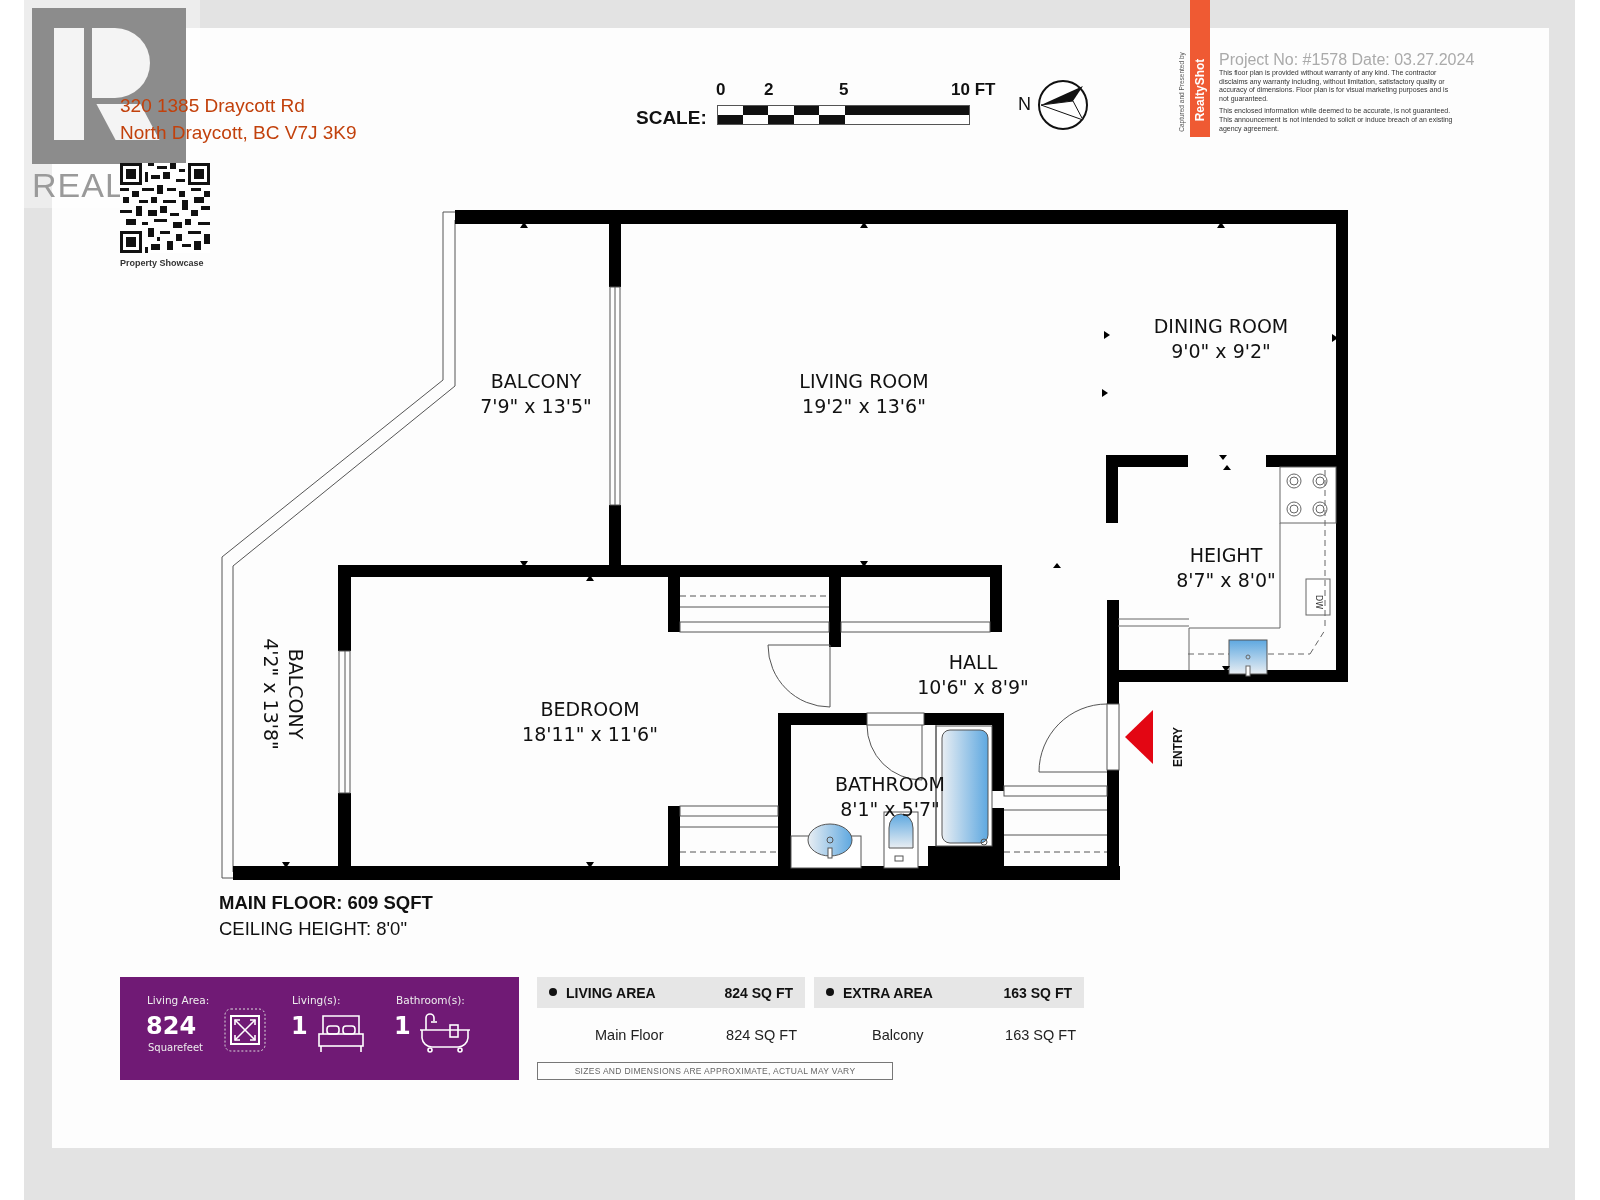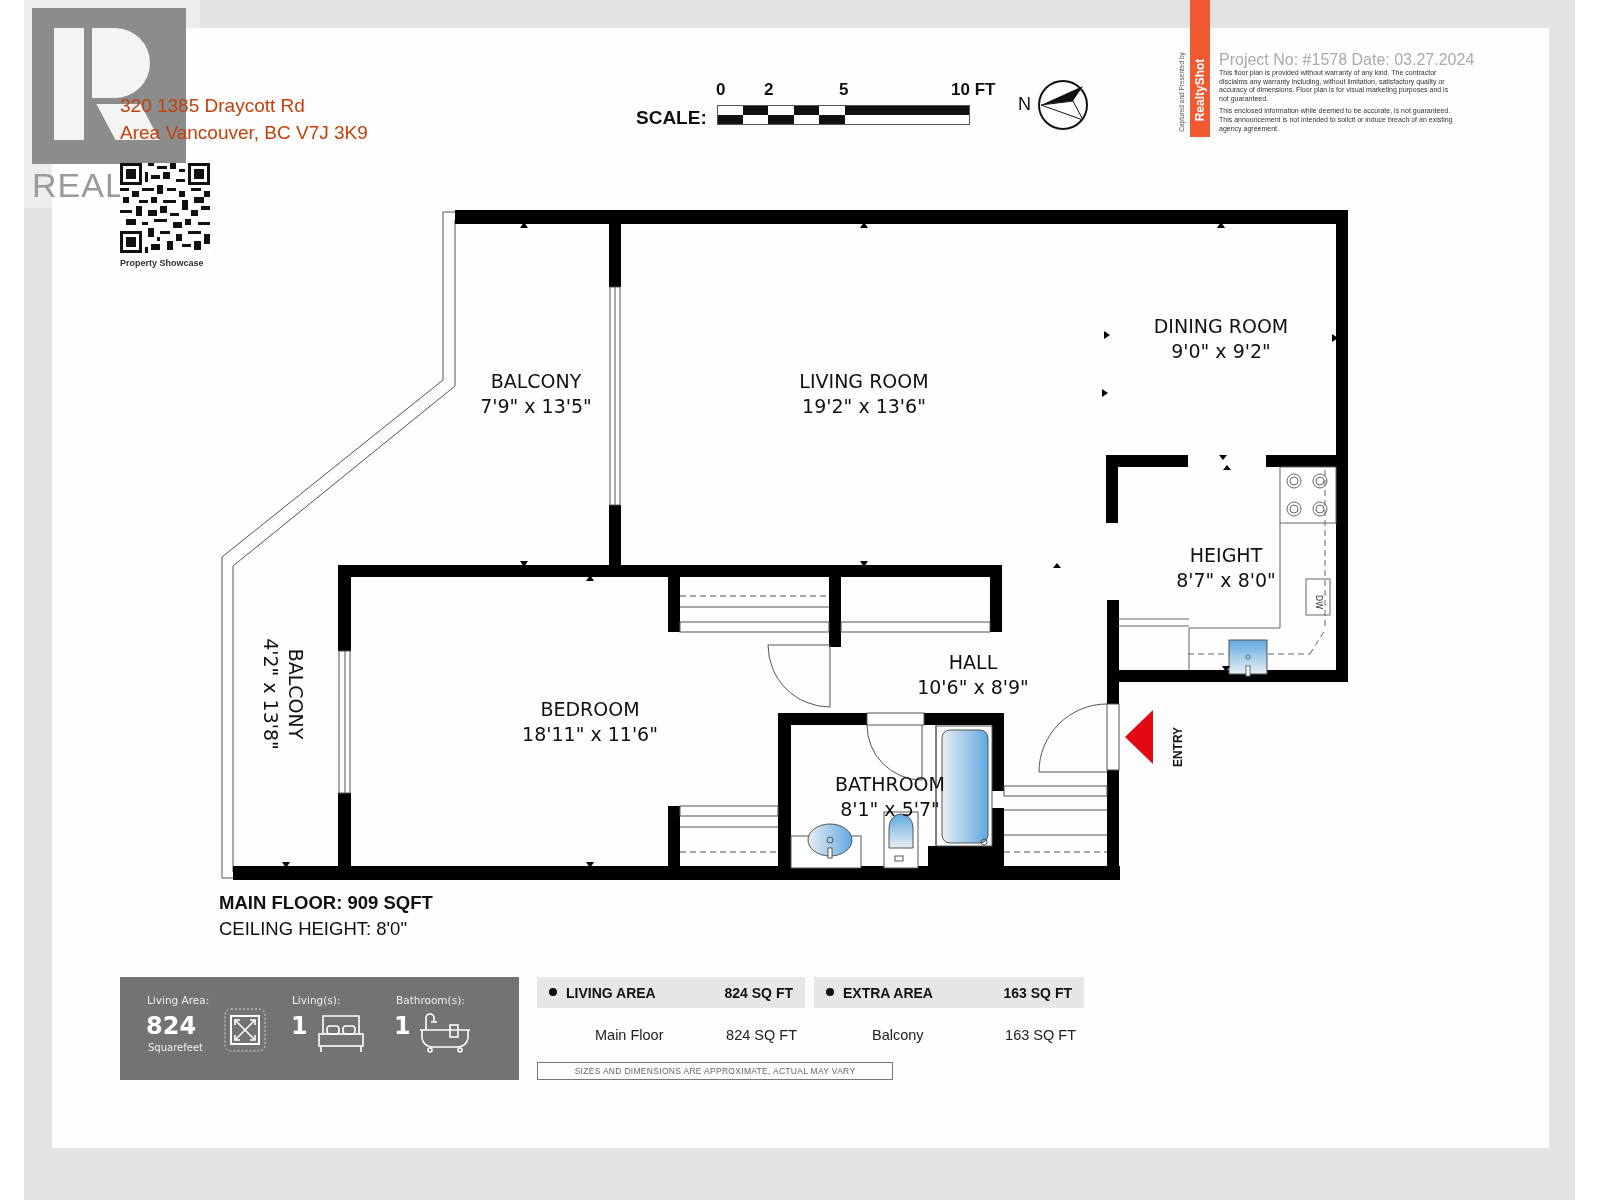--- a/index.html
+++ b/index.html
@@ -26,21 +26,21 @@
     .rs-captured span { position: absolute; left: 50%; top: 50%; transform: translate(-50%,-50%) rotate(-90deg); white-space: nowrap; font-family: "Liberation Sans", sans-serif; font-size: 6.5px; color: #555; }
     .project { position: absolute; left: 1219px; top: 51px; font-family: "Liberation Sans", sans-serif; font-size: 16px; color: #aaa; white-space: nowrap; }
     .disclaimer { position: absolute; left: 1219px; top: 69px; width: 235px; font-family: "Liberation Sans", sans-serif; font-size: 7px; line-height: 8.6px; color: #333; }
     .disclaimer p { margin: 0 0 4px 0; }
     .plan { position: absolute; left: 0; top: 0; width: 1600px; height: 1200px; }
     .room-label { position: absolute; text-align: center; font-family: "DejaVu Sans", sans-serif; font-size: 19px; line-height: 25px; color: #111; white-space: nowrap; transform: translateX(-50%); }
     .room-label.vertical { transform: translate(-50%,-50%) rotate(90deg); }
     .entry-text { position: absolute; left: 1158px; top: 740px; font-family: "Liberation Sans", sans-serif; font-weight: bold; font-size: 12px; transform: rotate(-90deg); transform-origin: center; }
     .floor-summary { position: absolute; left: 219px; top: 890px; font-family: "Liberation Sans", sans-serif; font-size: 18.5px; line-height: 26px; }
     .floor-summary .b { font-weight: bold; }
-    .stats { position: absolute; left: 120px; top: 977px; width: 399px; height: 103px; background: #737373; color: #fff; font-family: "DejaVu Sans", sans-serif; }
+    .stats { position: absolute; left: 120px; top: 977px; width: 399px; height: 103px; background: #701a75; color: #fff; font-family: "DejaVu Sans", sans-serif; }
     .stat-label { position: absolute; top: 17px; font-size: 10.5px; color: #eee; }
     .stat-big { position: absolute; top: 35px; font-size: 24px; font-weight: bold; }
     .stat-sub { position: absolute; top: 65px; font-size: 10px; color: #eee; }
     .area-table { position: absolute; left: 537px; top: 977px; width: 548px; font-family: "Liberation Sans", sans-serif; font-size: 14px; }
     .area-head { position: absolute; top: 0; height: 31px; background: #e6e6e6; }
     .area-head .dot { position: absolute; left: 12px; top: 11px; width: 8px; height: 8px; border-radius: 50%; background: #111; }
     .area-head .name { position: absolute; left: 29px; top: 8px; font-weight: bold; font-size: 14px; }
     .area-head .val { position: absolute; right: 12px; top: 8px; font-weight: bold; font-size: 14px; }
     .area-row { position: absolute; top: 50px; height: 20px; font-size: 14.5px; color: #222; }
     .area-row .name { position: absolute; left: 10px; margin-left: 48px; }
@@ -57,21 +57,21 @@
   <div class="wm-r">
     <div class="wm-r-inner" style="left:22px;top:20px;width:30px;height:112px;"></div>
     <div class="wm-r-bowl" style="left:60px;top:20px;width:58px;height:70px;"></div>
     <div class="wm-r-leg" style="left:74px;top:96px;width:44px;height:36px;"></div>
   </div>
   <div class="wm-text">REALTOR</div>
 </div>
 
 <div class="address">
   <div>320 1385 Draycott Rd</div>
-  <div>Area Vancouver, BC V7J 3K9</div>
+  <div>North Draycott, BC V7J 3K9</div>
 </div>
 
 <svg class="qr" viewBox="0 0 29 29" shape-rendering="crispEdges">
   <rect width="29" height="29" fill="#fff"></rect>
   <g fill="#111">
     <rect x="0" y="0" width="7" height="7"></rect>
       <rect x="1" y="1" width="5" height="5" fill="#fff"></rect>
       <rect x="2" y="2" width="3" height="3"></rect>
     <rect x="22" y="0" width="7" height="7"></rect>
       <rect x="23" y="1" width="5" height="5" fill="#fff"></rect>
@@ -337,21 +337,21 @@
   <div>BATHROOM</div>
     <div>8'1" x 5'7"</div>
 </div>
 <div class="room-label vertical" style="left:283px;top:694px">
   <div>BALCONY</div>
     <div>4'2" x 13'8"</div>
 </div>
 <div class="entry-text">ENTRY</div>
 
 <div class="floor-summary">
-  <div class="b">MAIN FLOOR: 909 SQFT</div>
+  <div class="b">MAIN FLOOR: 609 SQFT</div>
   <div>CEILING HEIGHT: 8'0"</div>
 </div>
 
 <div class="stats">
   <div class="stat-label" style="left:27px">Living Area:</div>
   <div class="stat-big" style="left:26px">824</div>
   <div class="stat-sub" style="left:28px">Squarefeet</div>
   <svg style="position:absolute;left:104px;top:31px" width="42" height="44">
     <rect x="1" y="1" width="40" height="42" rx="6" fill="none" stroke="#ddd" stroke-dasharray="2,2"></rect>
     <rect x="7" y="8" width="28" height="28" fill="none" stroke="#fff" stroke-width="2"></rect>

